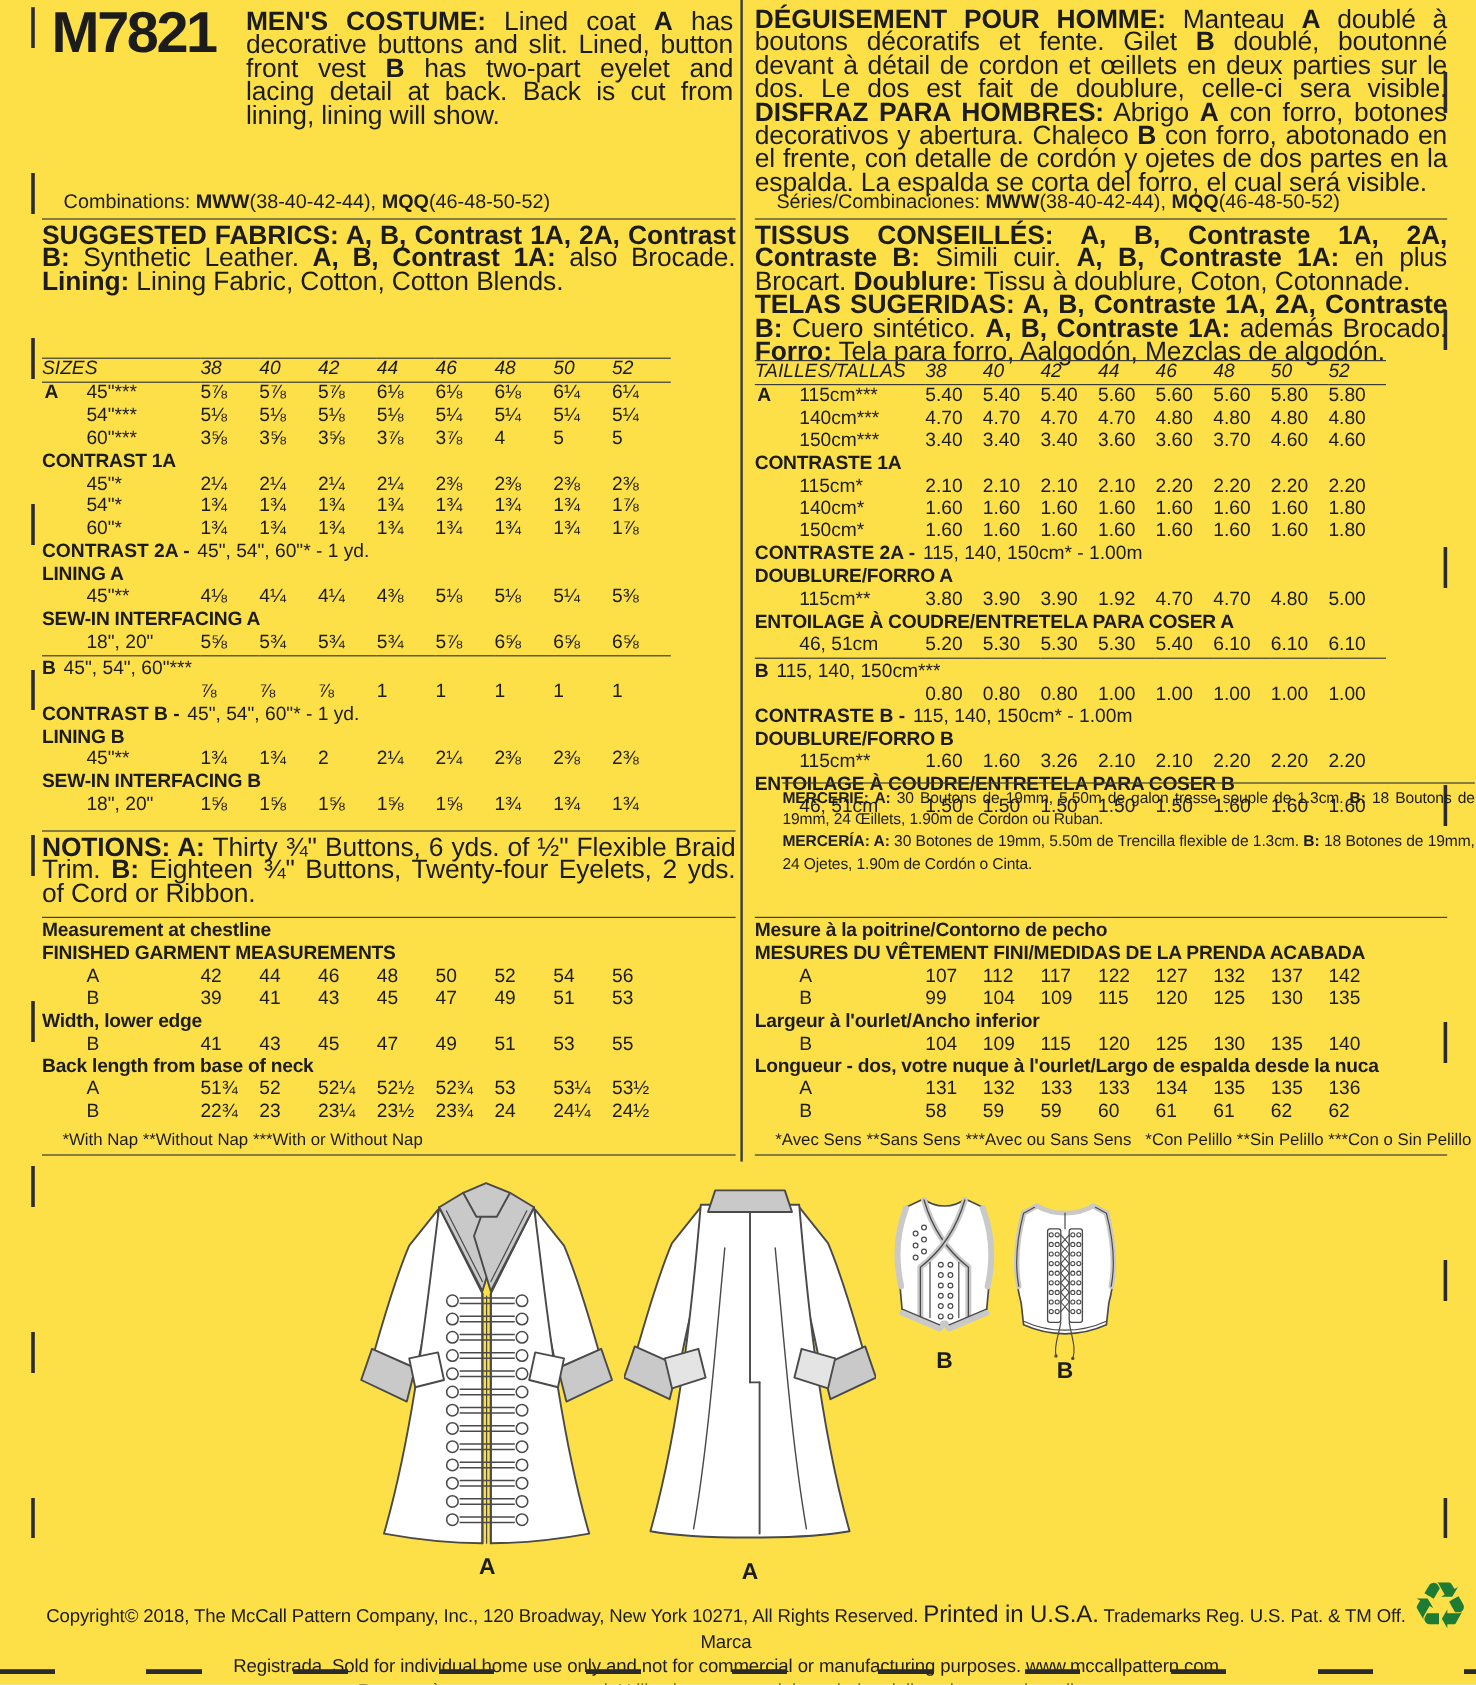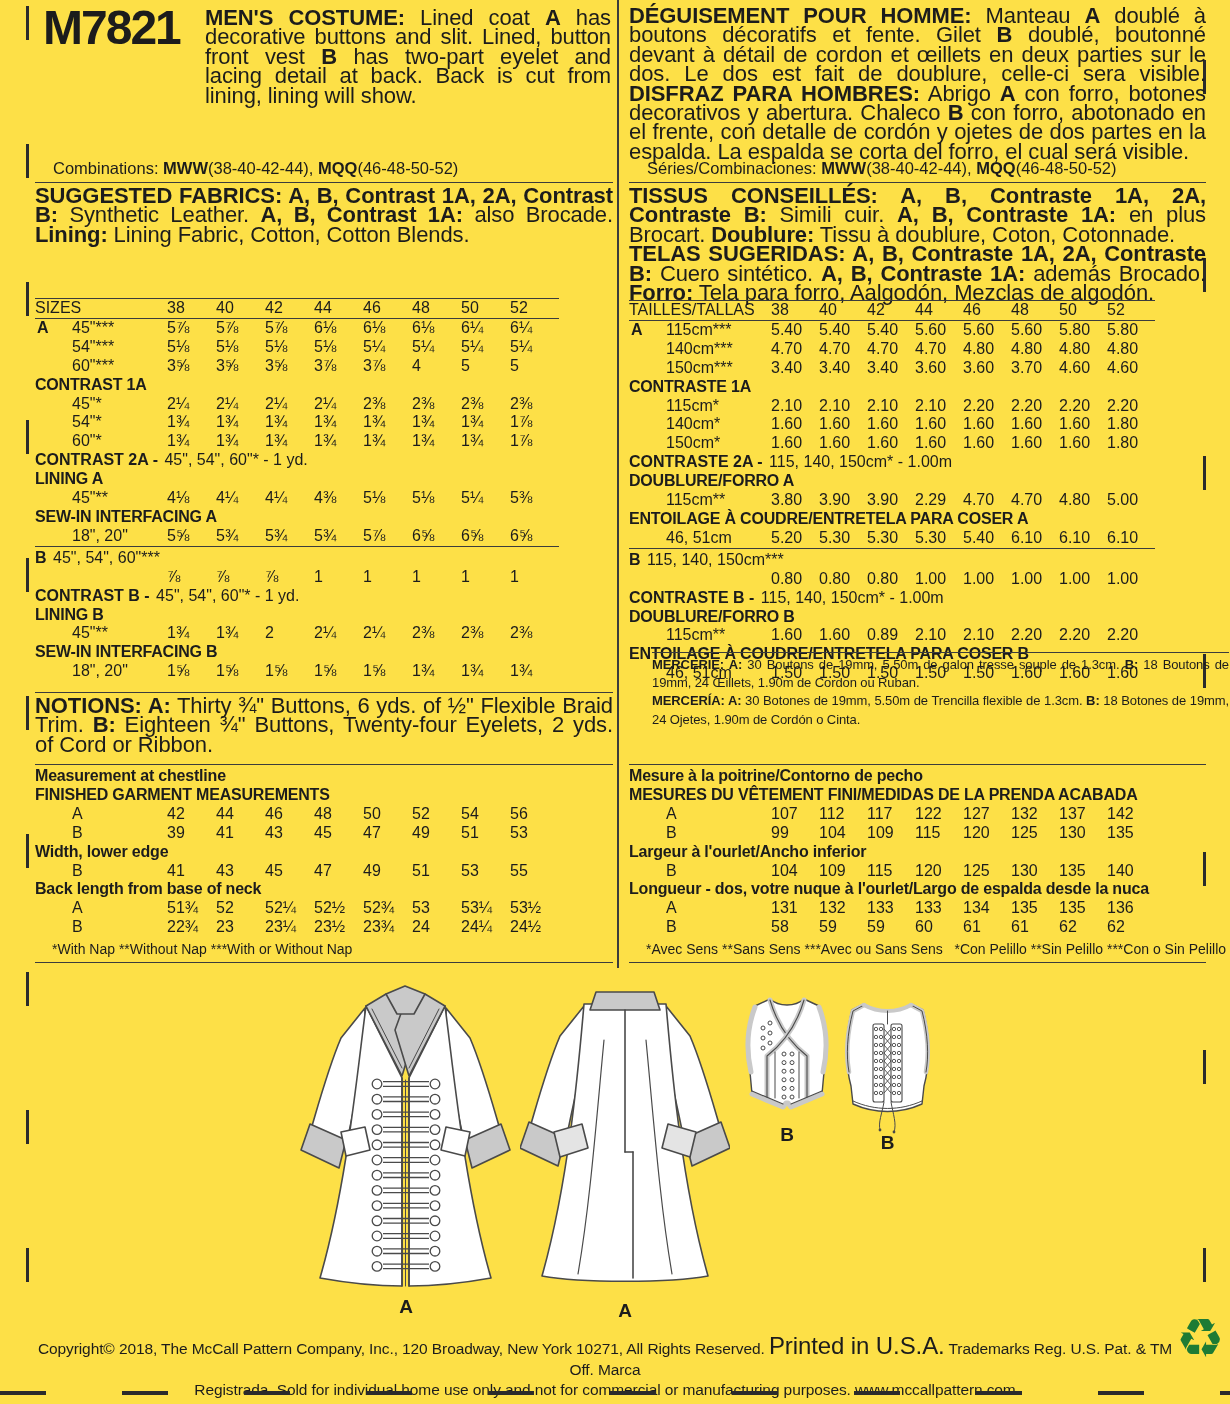--- a/index.html
+++ b/index.html
@@ -29,21 +29,21 @@
   .hr-bottom{top:962px;}
   .fabrics{left:0;top:186px;width:100%;}
 
   table.tbl{border-collapse:collapse;table-layout:fixed;}
   .tbl-wrap-l{top:298px;left:0;}
   .tbl-wrap-r{top:300px;left:0;}
   .tbl td{padding:0;height:18.9px;line-height:18.9px;font-size:16px;white-space:nowrap;vertical-align:middle;}
   .tbl .c-lbl-l{width:132px;} .tbl .c-lbl-r{width:142px;}
   .tbl .c-val-l{width:49px;}  .tbl .c-val-r{width:48px;}
   table.tbl-main{border-top:1.5px solid #3c3c3c;}
-  tr.head td{border-bottom:1.5px solid #3c3c3c;}
+  tr.head td{border-bottom:1.5px solid #3c3c3c;font-style:italic;}
   tr.rl td{border-top:1.5px solid #3c3c3c;height:2px;line-height:2px;}
   td.sec{font-weight:bold;letter-spacing:-0.2px;}
   td.lbl{position:relative;padding-left:37px;}
   td.lbl b.pfx{position:absolute;left:2px;top:0;}
   td.mix b{margin-right:2px;}
 
   .notions{top:692px;width:100%;border-top:1.5px solid #3c3c3c;padding-top:3px;}
   .mercerie{top:652px;width:100%;border-top:1.5px solid #3c3c3c;padding-top:3px;font-size:13px;line-height:18.2px;margin-left:23px;}
   .fin-wrap{top:764px;width:100%;border-top:1.5px solid #3c3c3c;padding-top:2px;}
   .footnote{top:941px;left:17px;width:100%;font-size:14px;white-space:nowrap;}
@@ -55,21 +55,21 @@
   .vest-front{left:737px;top:994px;}
   .vest-back{left:840px;top:996px;}
   .garment-label{position:absolute;font-weight:bold;font-size:19px;text-align:center;}
   .lbl-coat-front{left:298px;top:1296px;width:216px;}
   .lbl-coat-back{left:520px;top:1300px;width:210px;}
   .lbl-vest-front{left:737px;top:1124px;width:100px;}
   .lbl-vest-back{left:840px;top:1132px;width:95px;}
 
   .copyright{position:absolute;left:30px;top:1336px;width:1150px;text-align:center;
     font-size:15.5px;line-height:20.5px;letter-spacing:-0.1px;}
-  .copyright .printed{font-size:24px;}
+  .copyright .printed{font-size:20px;}
   .copyright .c3{text-decoration:underline;}
   .recycle{position:absolute;left:1176px;top:1312px;font-size:54px;line-height:54px;
     font-family:"DejaVu Sans",sans-serif;font-weight:bold;}
 </style>
 </head>
 <body>
 
 <div class="page">
   <div class="ticks-left"></div>
   <div class="ticks-right"></div>
@@ -452,21 +452,21 @@
             <td colspan="9" class="mix"><b>CONTRASTE 2A -</b> 115, 140, 150cm* - 1.00m</td>
           </tr>
           <tr>
             <td colspan="9" class="sec">DOUBLURE/FORRO A</td>
           </tr>
           <tr>
             <td class="lbl">115cm**</td>
             <td class="val">3.80</td>
             <td class="val">3.90</td>
             <td class="val">3.90</td>
-            <td class="val">2.29</td>
+            <td class="val">1.92</td>
             <td class="val">4.70</td>
             <td class="val">4.70</td>
             <td class="val">4.80</td>
             <td class="val">5.00</td>
           </tr>
           <tr>
             <td colspan="9" class="sec">ENTOILAGE À COUDRE/ENTRETELA PARA COSER A</td>
           </tr>
           <tr>
             <td class="lbl">46, 51cm</td>
@@ -499,21 +499,21 @@
           <tr>
             <td colspan="9" class="mix"><b>CONTRASTE B -</b> 115, 140, 150cm* - 1.00m</td>
           </tr>
           <tr>
             <td colspan="9" class="sec">DOUBLURE/FORRO B</td>
           </tr>
           <tr>
             <td class="lbl">115cm**</td>
             <td class="val">1.60</td>
             <td class="val">1.60</td>
-            <td class="val">0.89</td>
+            <td class="val">3.26</td>
             <td class="val">2.10</td>
             <td class="val">2.10</td>
             <td class="val">2.20</td>
             <td class="val">2.20</td>
             <td class="val">2.20</td>
           </tr>
           <tr>
             <td colspan="9" class="sec">ENTOILAGE À COUDRE/ENTRETELA PARA COSER B</td>
           </tr>
           <tr>

